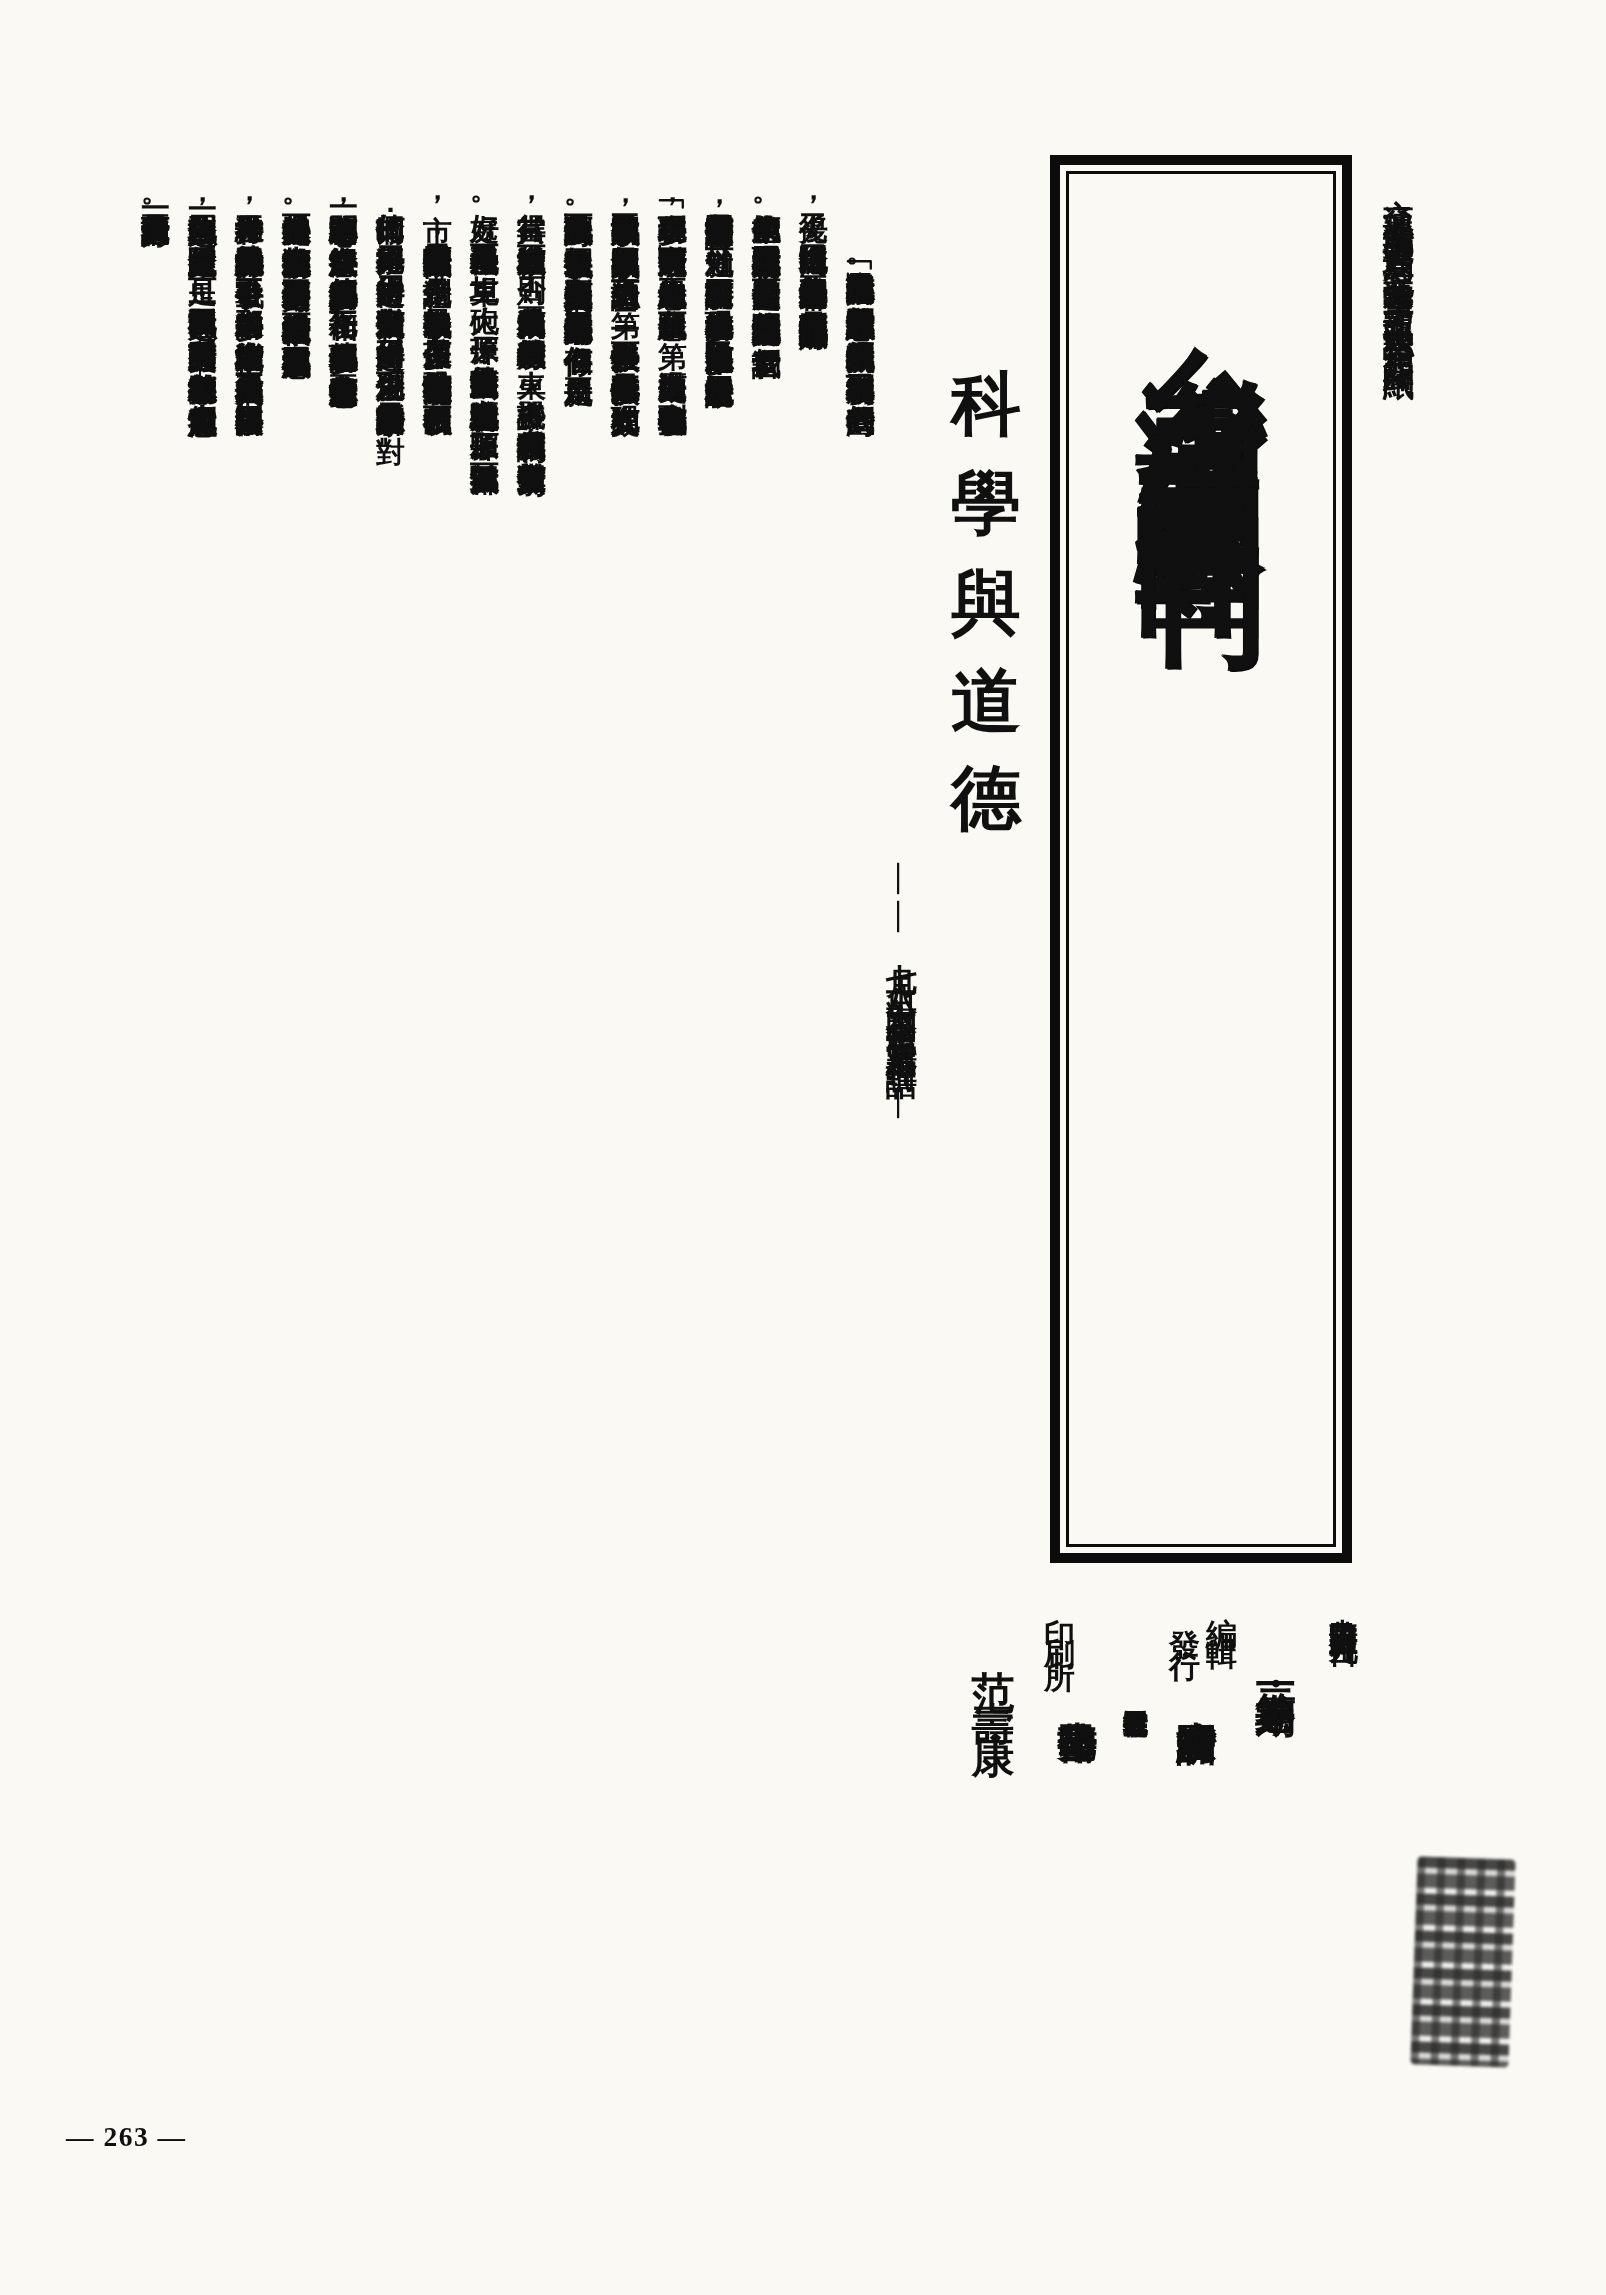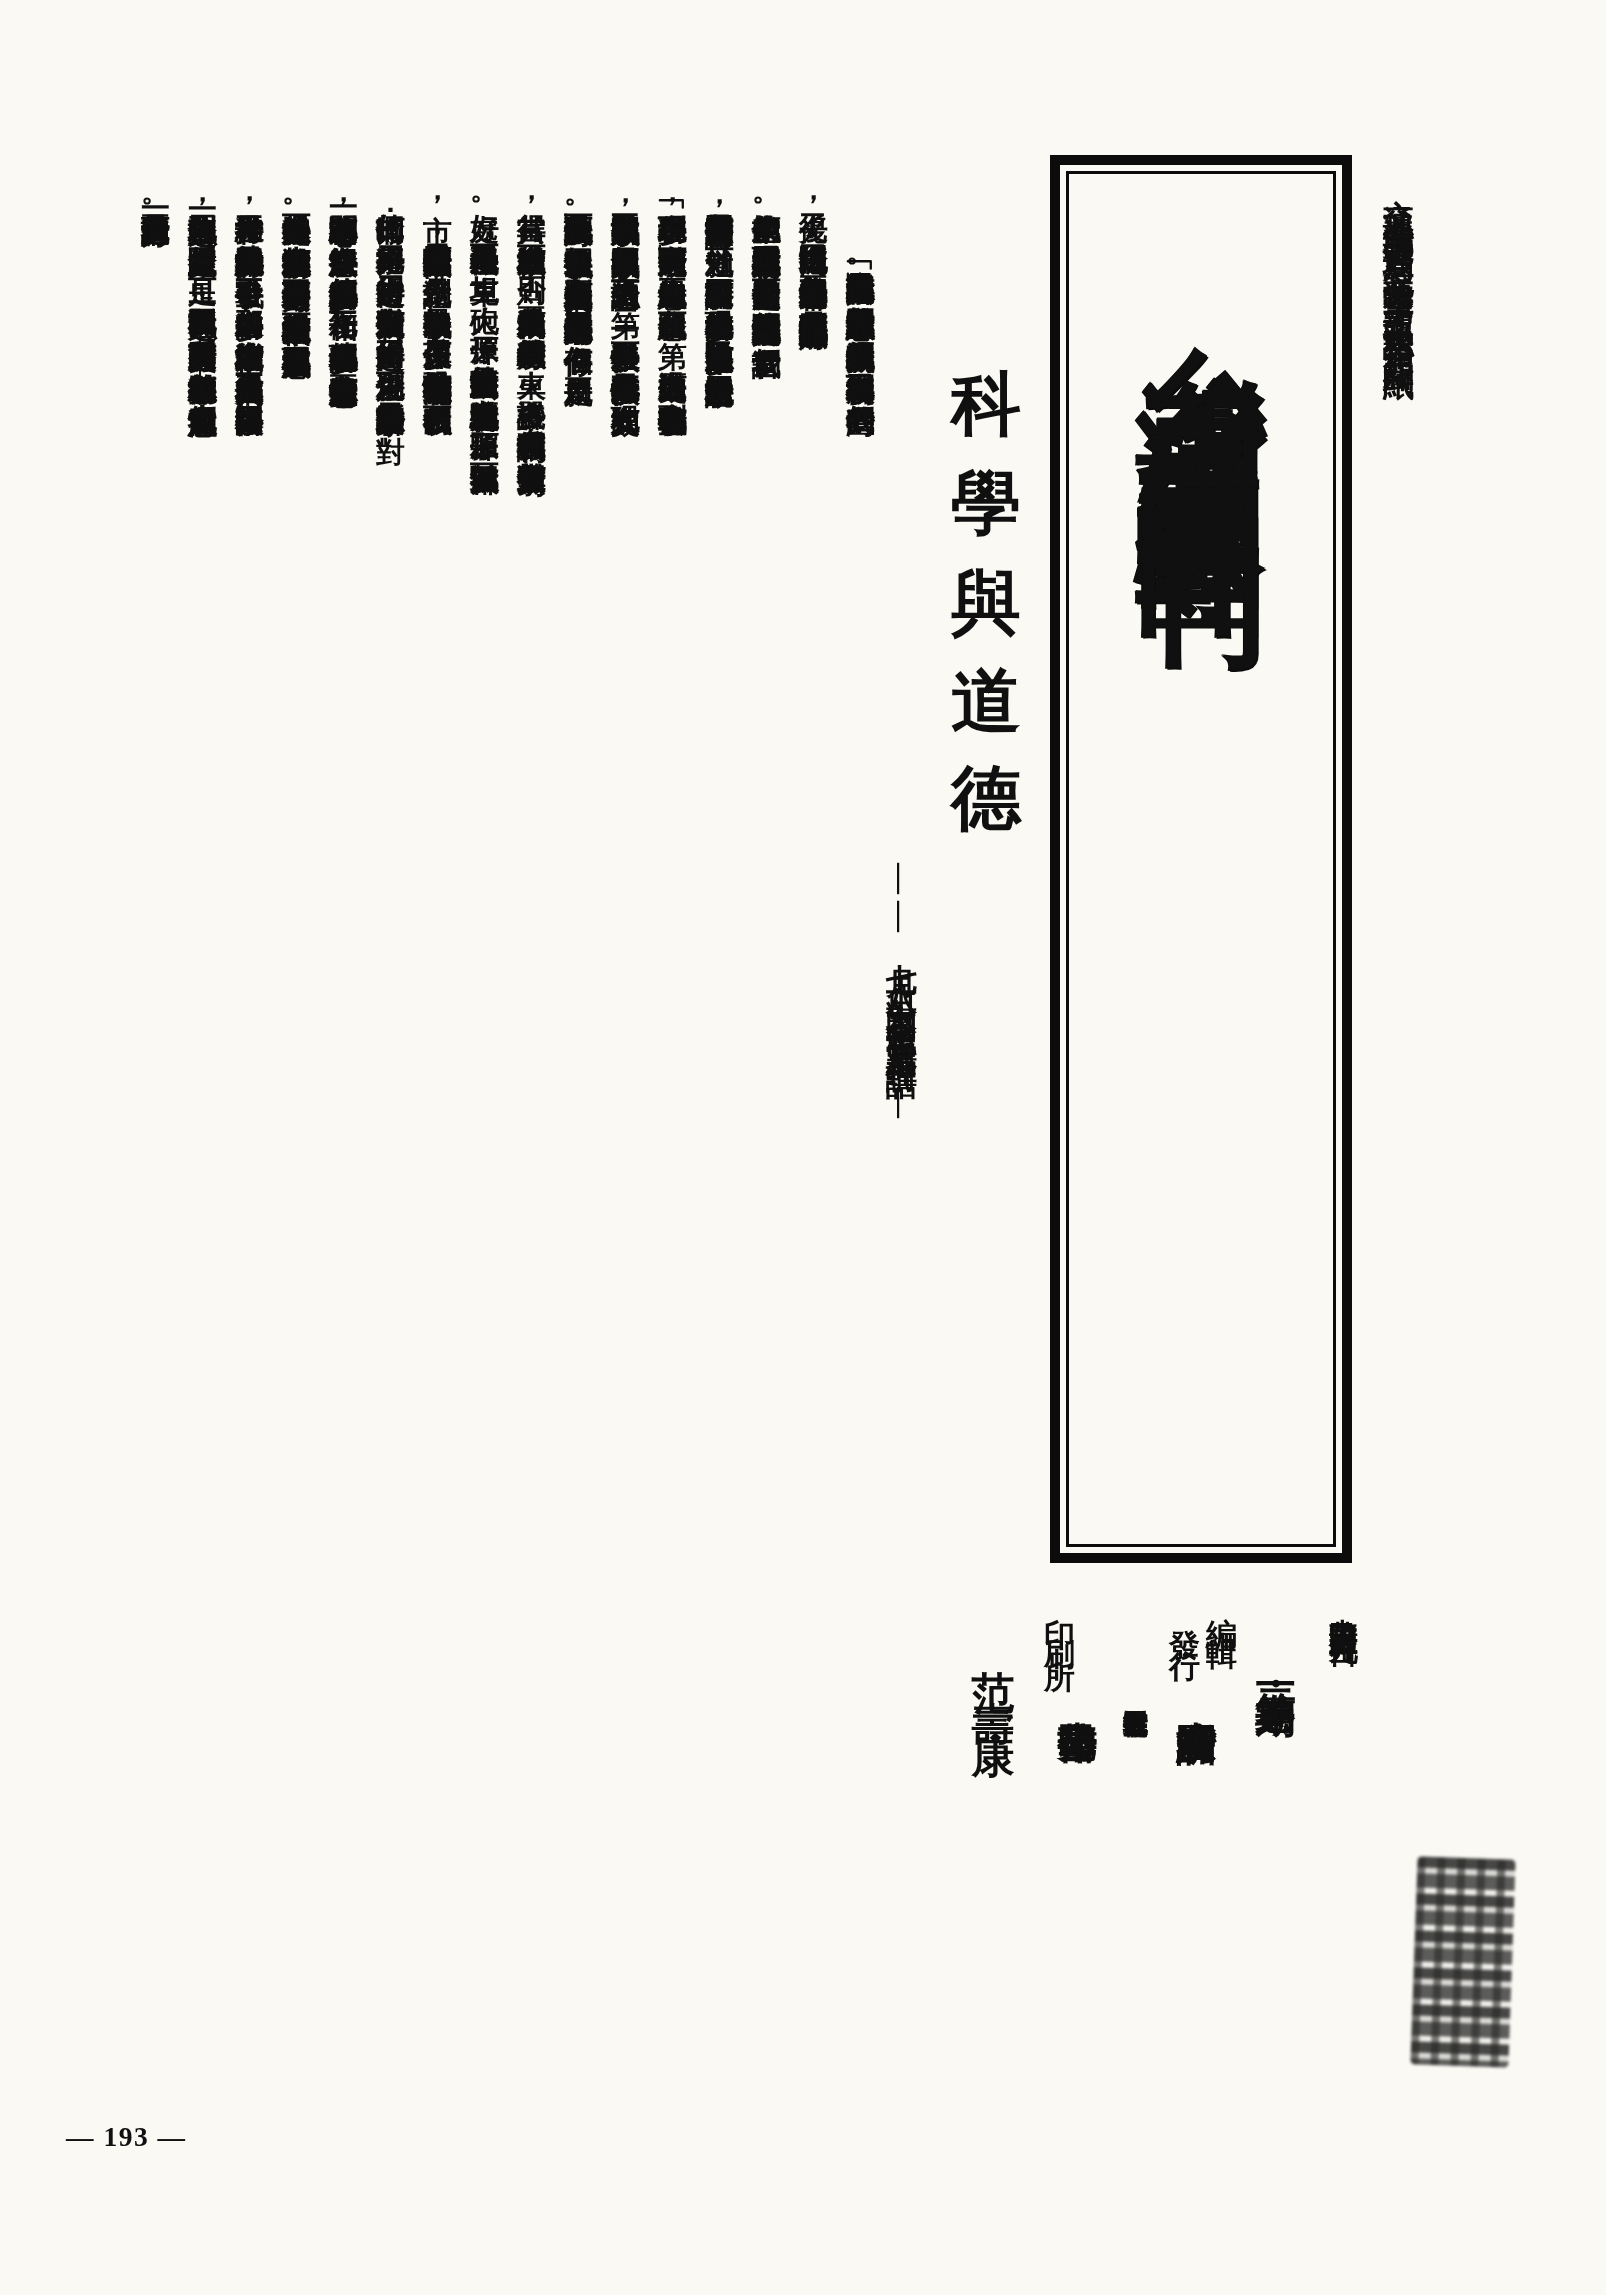--- a/index.html
+++ b/index.html
@@ -154,16 +154,16 @@
   <div class="v colophon-issue">第二卷・第一期</div>
   <div class="v colophon-editor">編輯</div>
   <div class="v colophon-publisher">發行</div>
   <div class="v colophon-org">臺灣省訓練團</div>
   <div class="v colophon-address">臺北市舊街三段七號</div>
   <div class="v colophon-printer-label">印刷所</div>
   <div class="v colophon-printer">光華印書公司</div>
 
   <div class="ink-stamp"></div>
 
-  <div class="page-number">— 193 —</div>
+  <div class="page-number">— 263 —</div>
 
 </div>
 
 
 </body></html>

